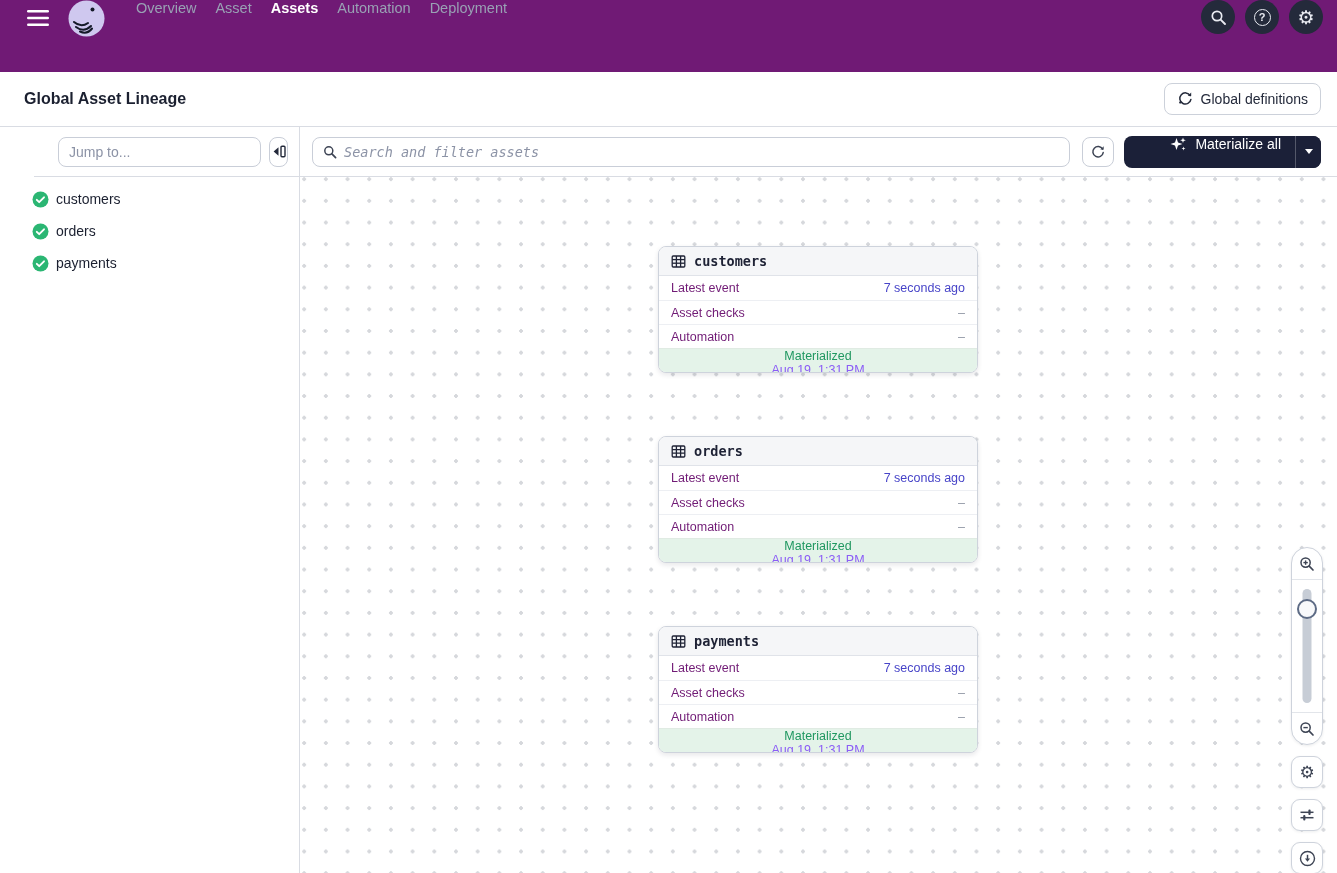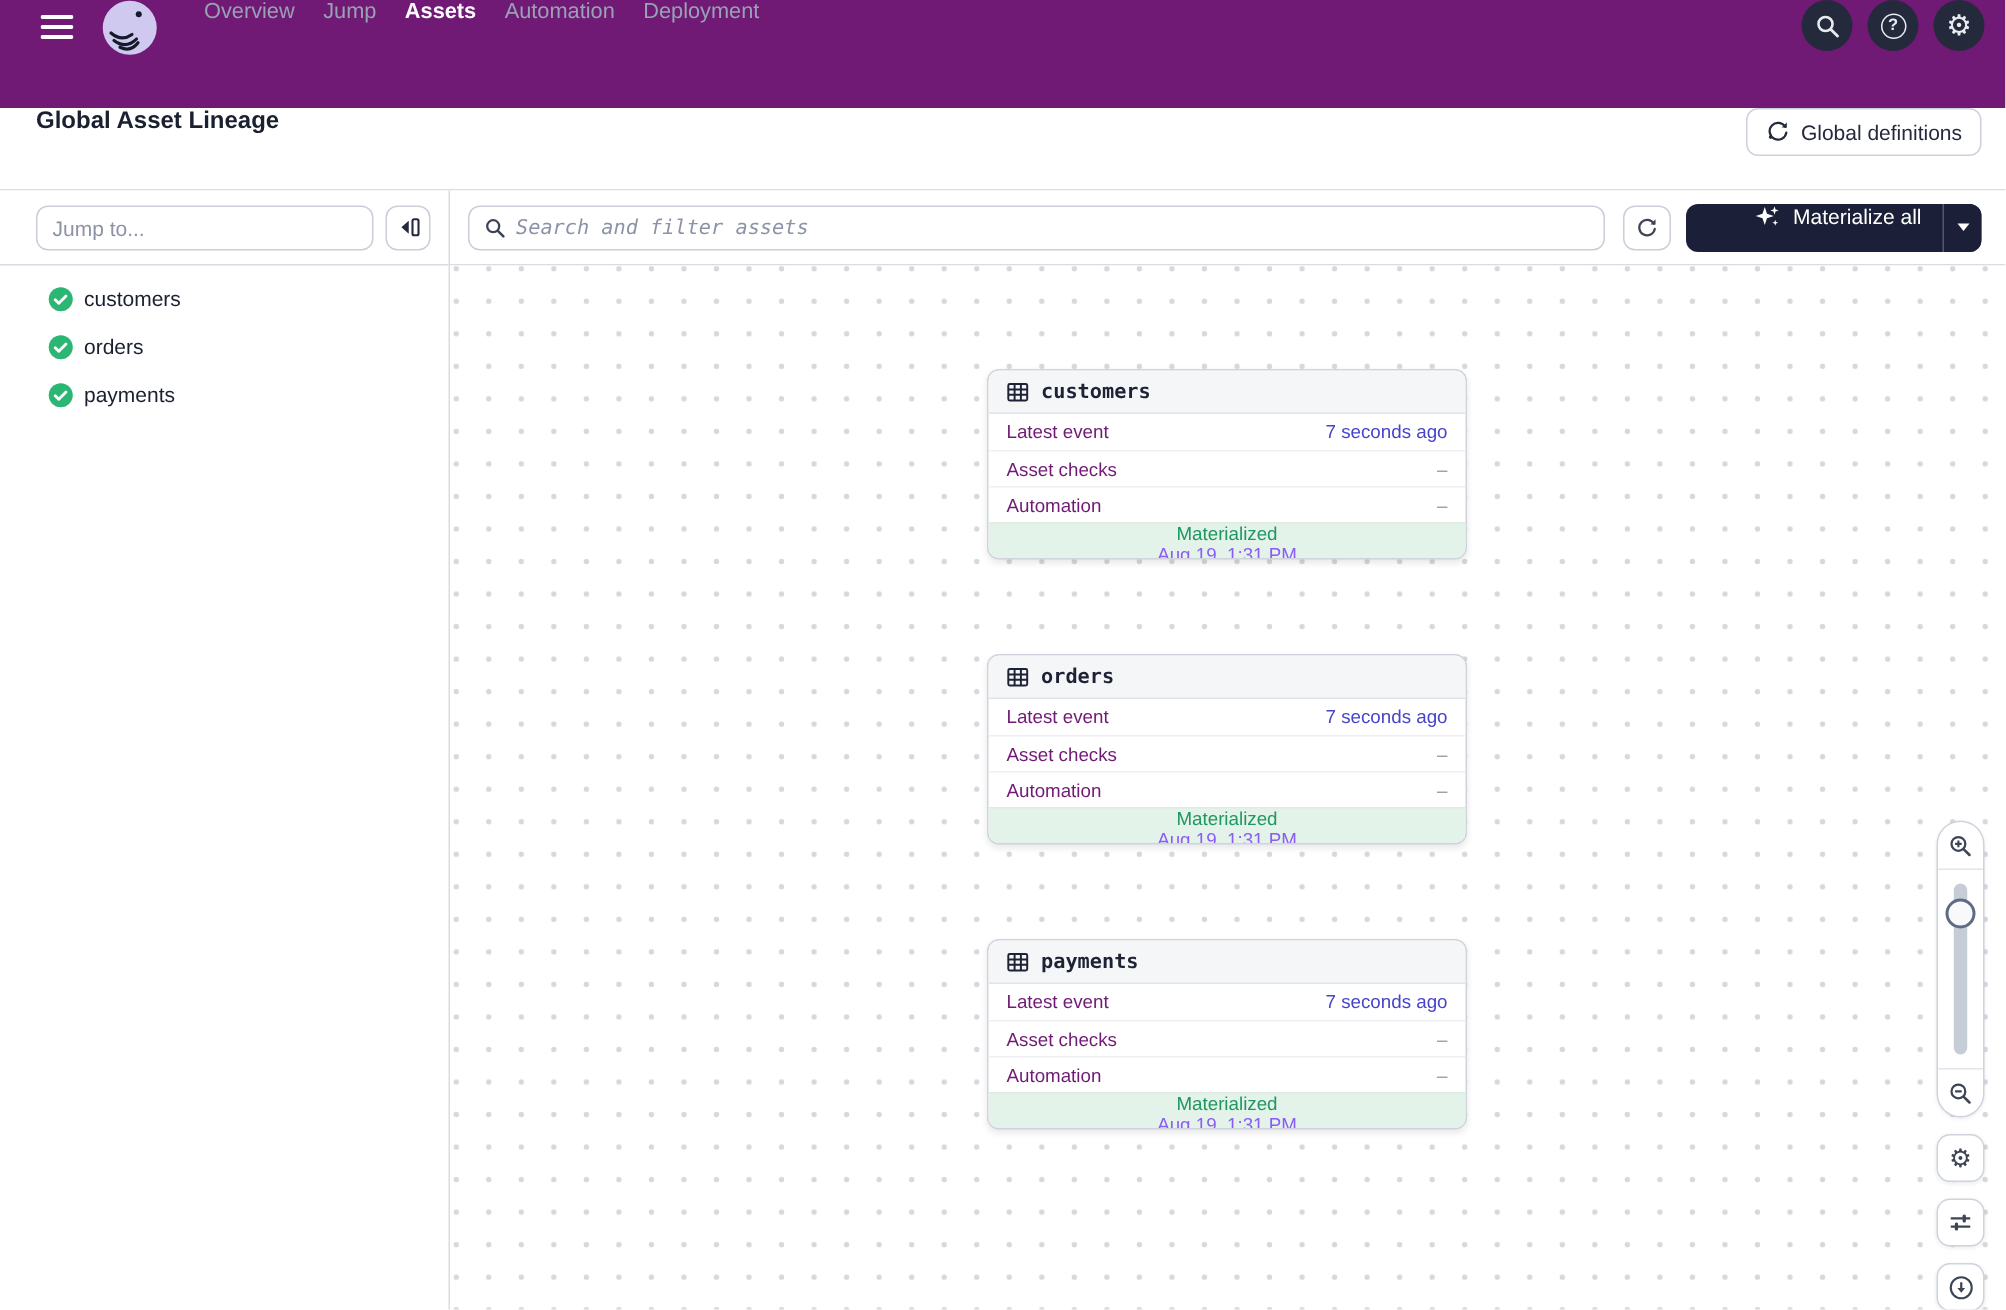--- a/index.html
+++ b/index.html
@@ -16,35 +16,35 @@
   .nav-link.active { color:#ffffff; font-weight:700; }
   .nav-spacer { flex:1; }
   .nav-actions { display:flex; align-items:center; gap:10px; }
   .nav-icon-btn { width:34px; height:34px; border-radius:50%; background:#242a3b; border:none;
     display:flex; align-items:center; justify-content:center; cursor:pointer; color:#e9ebf2; }
   .help-glyph { width:17px; height:17px; border:1.6px solid #e9ebf2; border-radius:50%;
     font-size:11px; font-weight:700; color:#e9ebf2; display:flex; align-items:center; justify-content:center; }
   .gear-glyph { font-size:19px; line-height:1; color:#e9ebf2; }
 
   
-  .page-header { height:55px; border-bottom:1px solid #d9dce3; display:flex; align-items:flex-start;
+  .page-header { height:55px; border-bottom:1px solid #d9dce3; display:flex; align-items:center;
     padding:0 16px 0 24px; background:#fff; }
   .page-title { font-size:16px; font-weight:700; color:#1b2030; }
   .header-spacer { flex:1; }
   .reload-btn { height:32px; display:flex; align-items:center; gap:8px; padding:0 12px;
     border:1px solid #ccd1da; border-radius:8px; background:#fff; font-size:14px; color:#242a3b;
     font-family:"Liberation Sans",sans-serif; cursor:pointer; }
 
   
   .content { display:flex; height:754px; }
 
   
   .sidebar { width:300px; border-right:1px solid #d9dce3; display:flex; flex-direction:column; background:#fff; }
   .sidebar-toolbar { height:50px; display:flex; align-items:center; gap:8px; padding:0 12px 0 24px;
-    border-bottom:1px solid #d9dce3; }
+    border-bottom:1px solid #d9dce3;margin-left:34px; }
   .jump-input { flex:1; height:30px; border:1px solid #c9ced8; border-radius:8px; padding:0 10px;
     font-size:14px; color:#1b2030; font-family:"Liberation Sans",sans-serif; outline:none; }
   .jump-input::placeholder { color:#8c93a6; }
   .collapse-btn { width:30px; height:30px; border:1px solid #c9ced8; border-radius:8px; background:#fff;
     display:flex; align-items:center; justify-content:center; cursor:pointer; }
   .asset-list { padding-top:6px; }
   .asset-list-item { height:32px; display:flex; align-items:center; gap:7px; padding-left:32px;
     font-size:14px; color:#1b2030; cursor:pointer; }
 
   
@@ -128,21 +128,21 @@
     <svg width="37" height="37" viewBox="0 0 37 37">
       <circle cx="18.5" cy="18.5" r="18" fill="#cfc8ef"></circle>
       <circle cx="24.5" cy="9.5" r="2" fill="#151a28"></circle>
       <path d="M6 22 q7 6 14 1" fill="none" stroke="#151a28" stroke-width="2.1" stroke-linecap="round"></path>
       <path d="M8 27 q8 6 15 -1" fill="none" stroke="#151a28" stroke-width="2.1" stroke-linecap="round"></path>
       <path d="M12 31.5 q7 3.5 12 -3" fill="none" stroke="#151a28" stroke-width="2.1" stroke-linecap="round"></path>
     </svg>
   </div>
   <div class="nav-links">
     <a class="nav-link">Overview</a>
-    <a class="nav-link">Jump</a>
+    <a class="nav-link">Asset</a>
     <a class="nav-link active">Assets</a>
     <a class="nav-link">Automation</a>
     <a class="nav-link">Deployment</a>
   </div>
   <div class="nav-spacer"></div>
   <div class="nav-actions">
     <button class="nav-icon-btn">
       <span>
         <svg width="17" height="17" viewBox="0 0 17 17">
             <circle cx="7" cy="7" r="4.7" fill="none" stroke="#e9ebf2" stroke-width="1.7"></circle>

